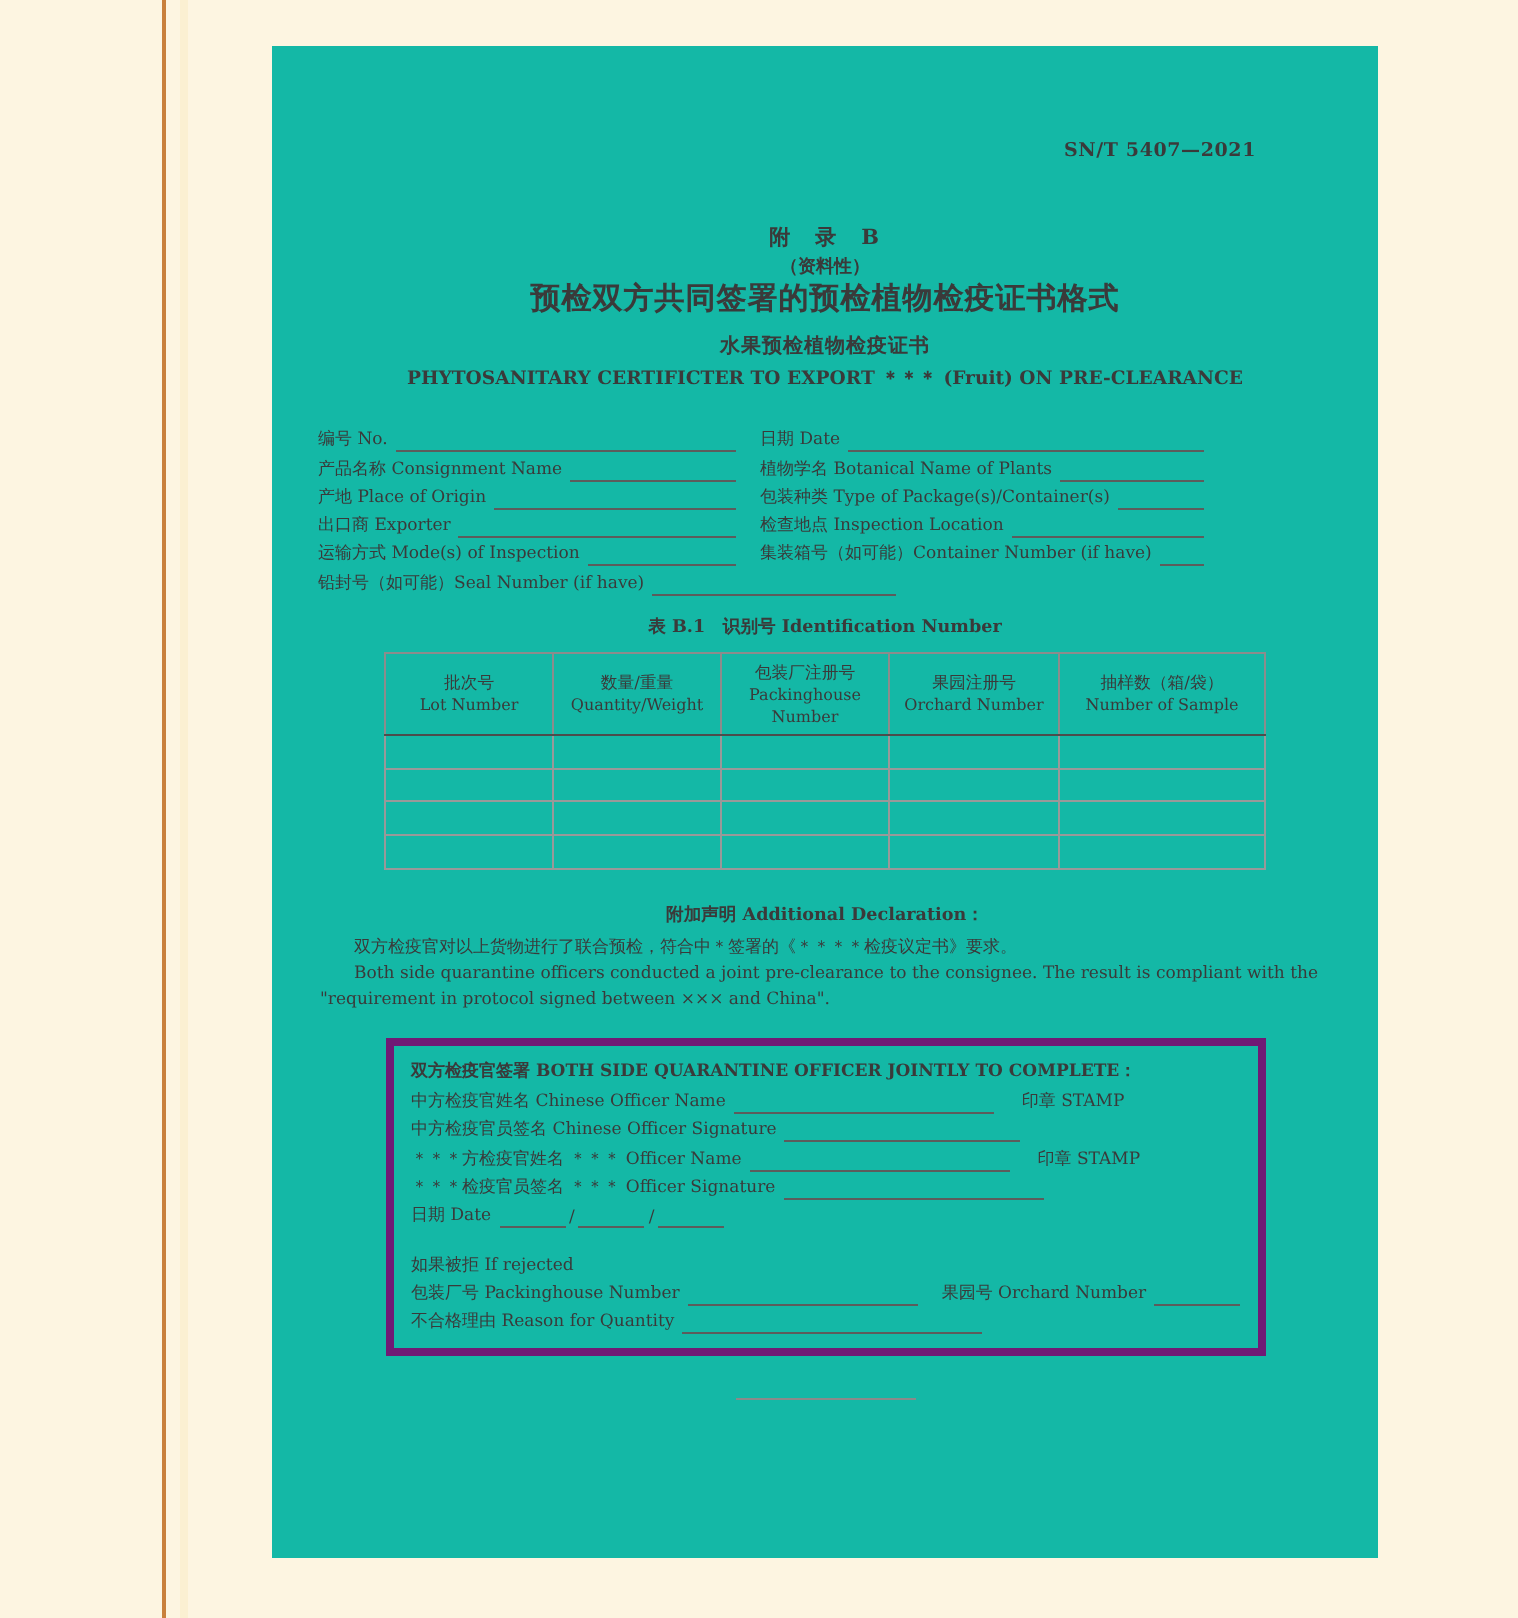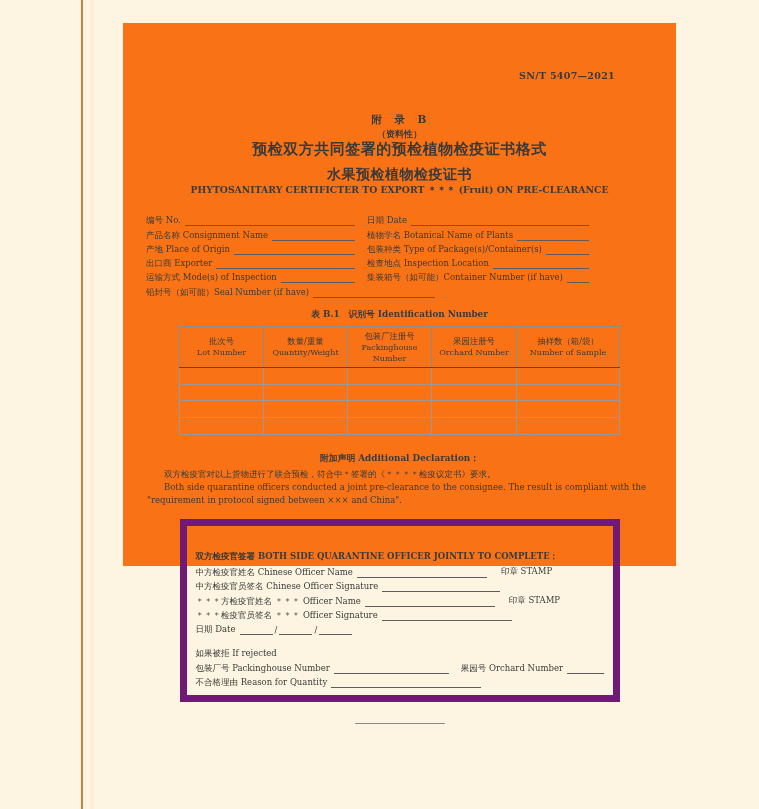--- a/index.html
+++ b/index.html
@@ -7,29 +7,29 @@
   body {
     background:#fdf5e1;
     font-family:"DejaVu Serif","Liberation Serif",serif;
     color:#3a3a3a;
     position:relative;
     overflow:hidden;
   }
   .accent-line { position:absolute; left:81px; top:0; bottom:0; width:2px; background:#c9803c; }
   .accent-line-soft { position:absolute; left:90px; top:0; bottom:0; width:4px; background:#fbf0d2; }
   .page {
-    position:absolute; left:123px; top:23px; width:553px; height:543px;
-    background:#f97316;
+    position:absolute; left:136px; top:23px; width:553px; height:756px;
+    background:#14b8a6;
   }
   .std-num { text-align:right; padding:47px 61px 0 0; font-size:9.5px; font-weight:bold; letter-spacing:.3px; }
   .appendix { text-align:center; margin-top:31px; font-weight:bold; }
   .appendix .l1 { font-size:10.5px; line-height:15px; letter-spacing:1px; }
   .appendix .l2 { font-size:9px;   line-height:15px; }
   .appendix .l3 { font-size:15px; line-height:15px; letter-spacing:.5px; }
-  .cert-cn { text-align:center; font-weight:bold; font-size:14px; margin-top:10px; line-height:14px; letter-spacing:.5px; }
+  .cert-cn { text-align:center; font-weight:bold; font-size:10px; margin-top:10px; line-height:14px; letter-spacing:.5px; }
   .cert-en { text-align:center; font-weight:bold; font-size:9.3px; margin-top:2px; line-height:14px; }
 
   .form-block { margin:15px 0 0 23px; width:443px; font-size:8.5px; }
   .frow { display:flex; height:14.3px; align-items:flex-end; }
   .fcell { display:flex; }
   .fcell-l { width:221px; padding-right:12px; }
   .fcell-r { flex:1; }
   .lbl { white-space:nowrap; padding-right:4px; line-height:11px; }
   .uline { flex:1; border-bottom:0.8px solid #5c5c5c; height:11px; }
   .uline-fixed { flex:0 0 122px; border-bottom:0.8px solid #5c5c5c; height:11px; }
@@ -41,21 +41,21 @@
   table.idtable th .en { font-size:8px; line-height:11px; display:block; }
   table.idtable td { border:0.8px solid #999; height:16.8px; }
   table.idtable col.c1,table.idtable col.c2,table.idtable col.c3 { width:84px; }
   table.idtable col.c4 { width:85px; }
   table.idtable col.c5 { width:103px; }
 
   .decl-head { text-align:center; font-weight:bold; font-size:8.8px; margin-top:17px; line-height:13px; }
   .para { margin:3px 30px 0 24px; font-size:8.5px; line-height:13px; text-align:justify; text-indent:2em; }
   .para.en { margin-top:0; }
 
-  .sigbox { width:440px; margin:12px auto 0; border:7px solid #701a75; padding:23px 9px 7px; font-size:8.5px; }
+  .sigbox { width:440px; margin:12px auto 0; border:4px solid #701a75; padding:5px 9px 7px; font-size:8.5px; }
   .sigbox .brow { display:flex; align-items:flex-end; height:14.4px; white-space:nowrap; }
   .sigbox .bold { font-weight:bold; }
   .sline { display:inline-block; border-bottom:0.8px solid #5c5c5c; height:11px; }
   .w130 { width:130px; } .w95 { width:118px; } .w115 { width:115px; } .w150 { width:150px; } .wdate { width:33px; }
   .stamp { margin-left:14px; }
   .gap { display:inline-block; width:48px; }
   .slash { padding:0 2px; }
   .orchard-line { flex:1; border-bottom:0.8px solid #5c5c5c; height:11px; }
   .spacer { height:10px; }
   .endrule { width:90px; border-top:1.1px solid #8a8a8a; margin:21px auto 0; }

